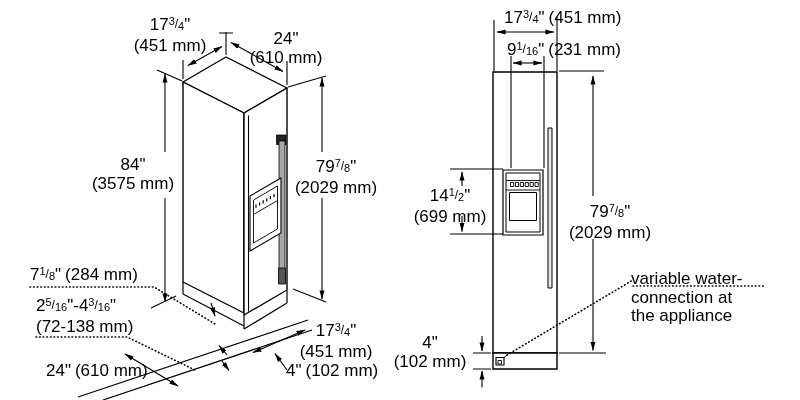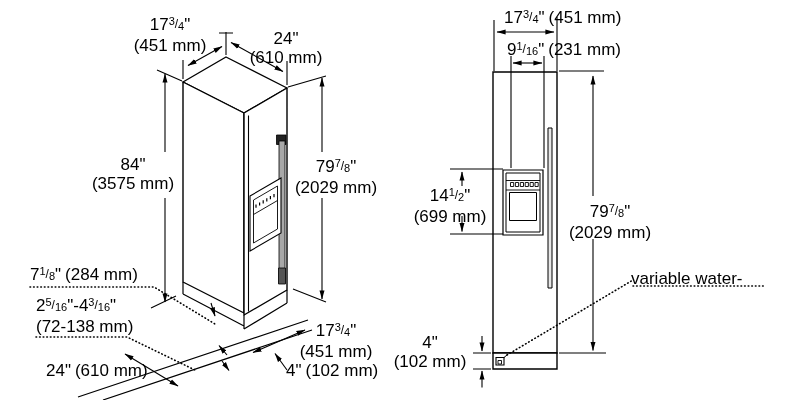--- a/index.html
+++ b/index.html
@@ -194,15 +194,17 @@
     <div>(2029 mm)</div>
   </div>
 
   <div class="lbl c" style="left:387px;top:333px;width:86px;">
     <div>4"</div>
     <div>(102 mm)</div>
   </div>
 
   <div class="lbl note" style="left:631px;top:270px;">
     <div>variable water-</div>
+    <div>connection at</div>
+    <div>the appliance</div>
   </div>
 
 </div>
 
 </body></html>

